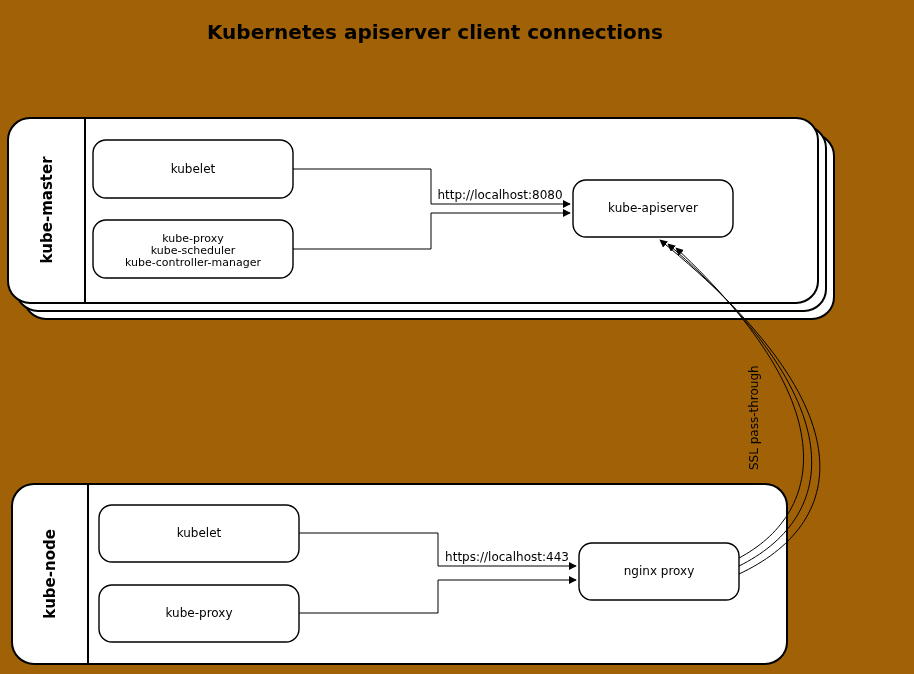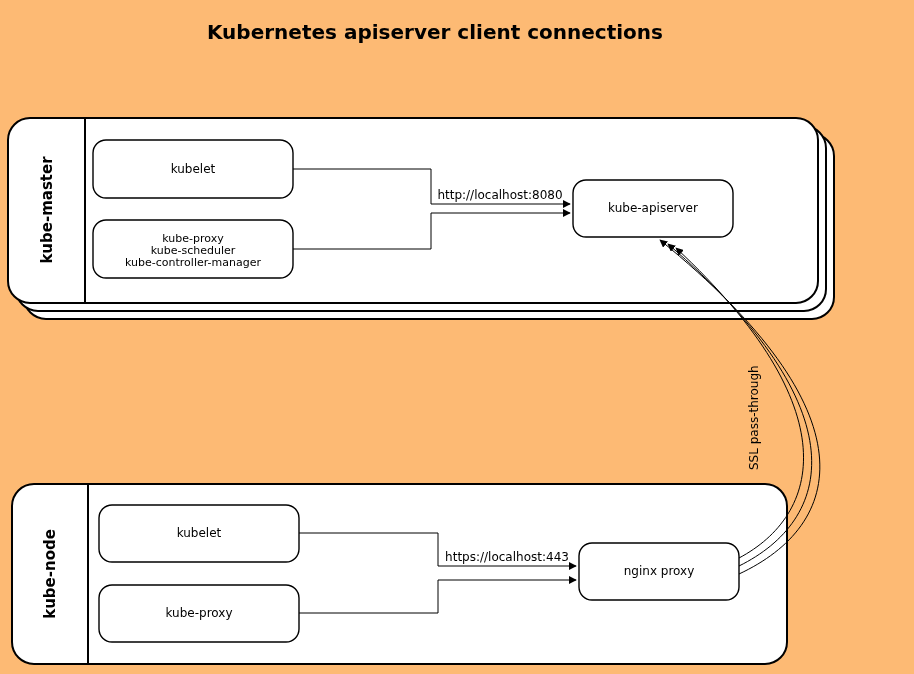--- a/index.html
+++ b/index.html
@@ -4,21 +4,21 @@
 <style>
   html, body {
     margin: 0;
     padding: 0;
     background: #ffffff;
   }
   .canvas {
     position: relative;
     width: 914px;
     height: 674px;
-    background: #fdba74;
+    background: #a16207;
     font-family: "DejaVu Sans", "Liberation Sans", sans-serif;
     overflow: hidden;
   }
   svg text {
     font-family: "DejaVu Sans", "Liberation Sans", sans-serif;
     fill: #000000;
   }
   .title-text  { font-size: 20px; font-weight: bold; }
   .cluster-label { font-size: 15px; font-weight: bold; }
   .node-label  { font-size: 12px; }

